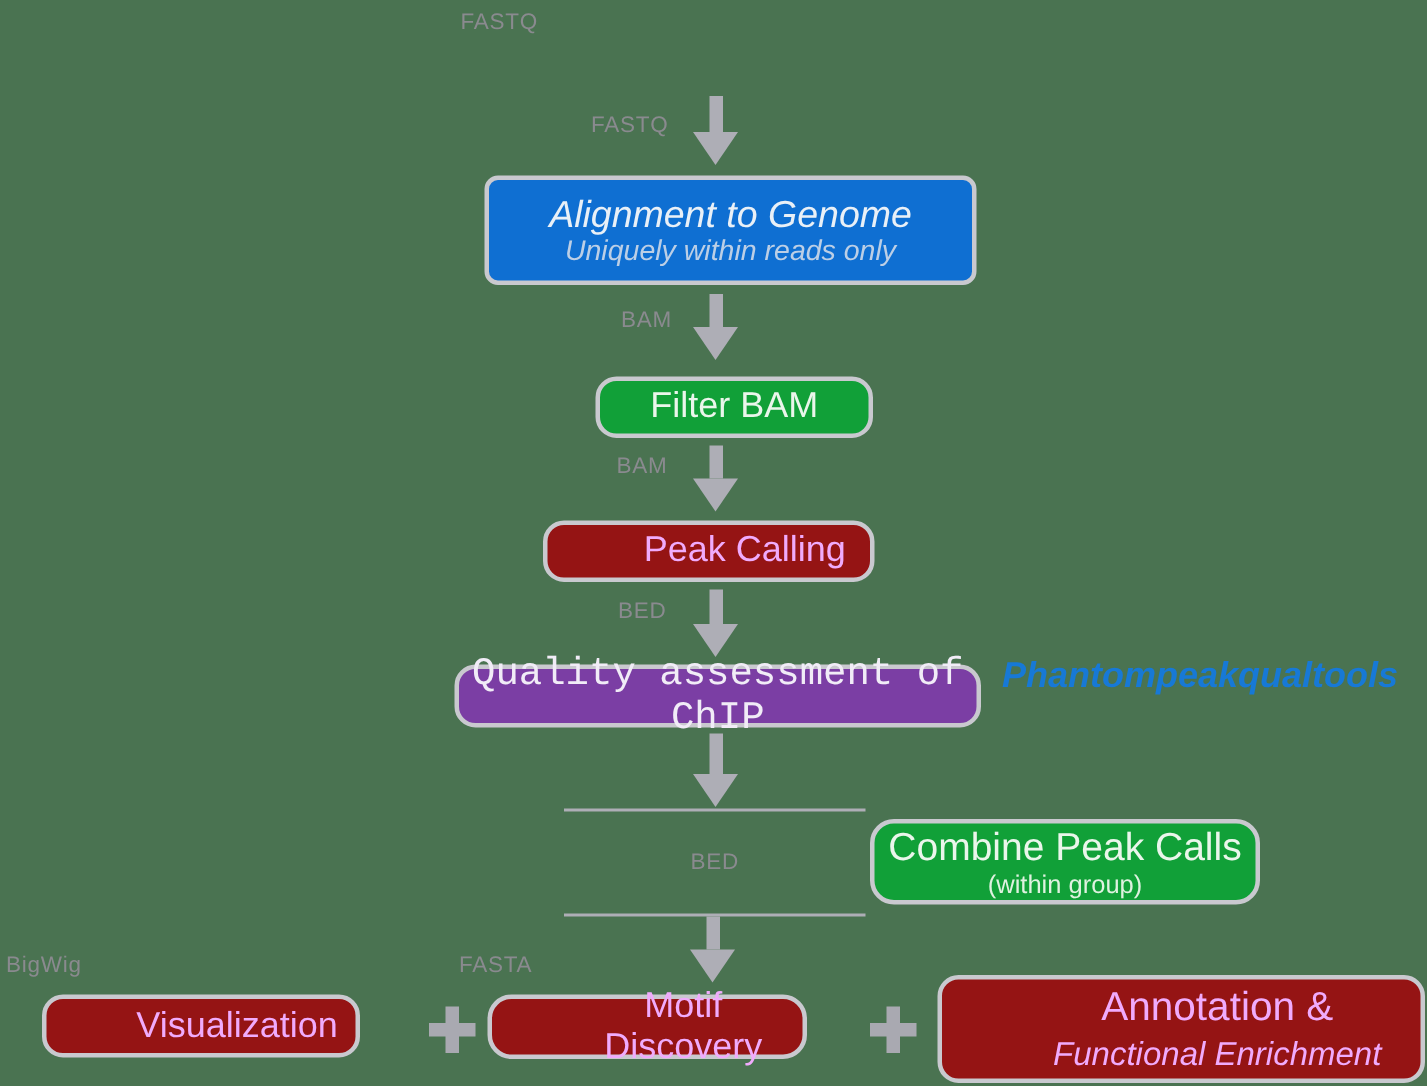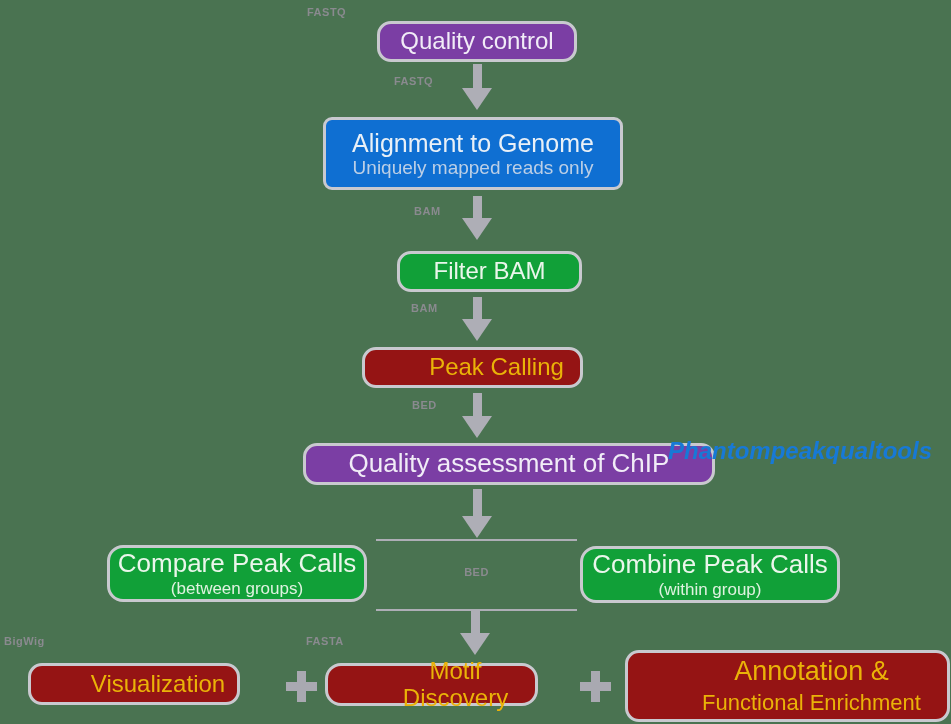--- a/index.html
+++ b/index.html
@@ -16,34 +16,34 @@
     box-sizing: border-box;
     border: 3px solid #C9C9CF;
     display: flex; flex-direction: column;
     align-items: center; justify-content: center;
     text-align: center;
     line-height: 1.12;
   }
   .purple { background: #7B3EA4; color: #F1ECF7; }
   .blue   { background: #0F6FD2; color: #E9F0F7; }
   .green  { background: #11A038; color: #EAF6EB; }
-  .red    { background: #951414; color: #eab308; padding-left: 48px; }
+  .red    { background: #951414; color: #f0abfc; padding-left: 48px; }
 
   .main-label { font-size: 24px; }
   .big-label  { font-size: 26px; }
   .sub-label  { font-size: 17px; }
   .blue .main-label { font-size: 25px; }
   .blue .sub-label  { font-size: 19px; color: #BCCFE6; }
   .green .sub-label { color: #DFF2E0; }
 
   .flabel {
     position: absolute;
     color: #8A8A8F;
-    font-weight: 700;
-    font-size: 11px;
+    font-weight: 400;
+    font-size: 15px;
     letter-spacing: 0.5px;
     white-space: nowrap;
   }
 
   .arrow {
     position: absolute; width: 30px;
     display: flex; flex-direction: column; align-items: center;
   }
   .arrow .shaft { width: 9px; background: #AEAEB6; }
   .arrow .head {
@@ -104,49 +104,42 @@
     <div class="head"></div>
   </div>
   <div class="arrow" style="left:460px; top:611px;">
     <div class="shaft" style="height:22px;"></div>
     <div class="head"></div>
   </div>
 
   <div class="hline" style="left:376px; top:539px; width:201px;"></div>
   <div class="hline" style="left:376px; top:609px; width:201px;"></div>
 
-  <div class="node purple" style="left:377px; top:21px; width:200px; height:41px; border-radius:14px;">
-    <div class="main-label">Quality control</div>
-  </div>
 
-  <div class="node blue" style="left:323px; top:117px; width:300px; height:73px; border-radius:9px;">
+  <div class="node blue" style="left:323px; top:117px; width:328px; height:73px; border-radius:9px;font-style:italic;">
     <div class="main-label">Alignment to Genome</div>
-    <div class="sub-label">Uniquely mapped reads only</div>
+    <div class="sub-label">Uniquely within reads only</div>
   </div>
 
   <div class="node green" style="left:397px; top:251px; width:185px; height:41px; border-radius:14px;">
     <div class="main-label">Filter BAM</div>
   </div>
 
   <div class="node red" style="left:362px; top:347px; width:221px; height:41px; border-radius:14px;">
     <div class="main-label">Peak Calling</div>
   </div>
 
-  <div class="node purple" style="left:303px; top:443px; width:412px; height:42px; border-radius:14px;">
+  <div class="node purple" style="left:303px; top:443px; width:351px; height:42px; border-radius:14px;font-family:Liberation Mono, monospace;">
     <div class="big-label">Quality assessment of ChIP</div>
   </div>
 
   <div class="tools-note" style="left:650px; top:437px; width:300px;">
     <div>Phantompeakqualtools</div>
   </div>
 
-  <div class="node green" style="left:107px; top:545px; width:260px; height:57px; border-radius:16px;">
-    <div class="big-label">Compare Peak Calls</div>
-    <div class="sub-label">(between groups)</div>
-  </div>
 
   <div class="node green" style="left:580px; top:546px; width:260px; height:57px; border-radius:16px;text-align:center;">
     <div class="big-label">Combine Peak Calls</div>
     <div class="sub-label">(within group)</div>
   </div>
 
   <div class="node red" style="left:28px; top:663px; width:212px; height:42px; border-radius:14px;">
     <div class="main-label">Visualization</div>
   </div>
 
@@ -159,16 +152,16 @@
     <div class="main-label">Motif Discovery</div>
   </div>
 
   <div class="plus" style="left:580px; top:671px;">
     <div class="h-bar"></div>
     <div class="v-bar"></div>
   </div>
 
   <div class="node red" style="left:625px; top:650px; width:325px; height:72px; border-radius:14px; line-height:1.3;">
     <div style="font-size:27px;">Annotation &amp;</div>
-    <div style="font-size:22px;">Functional Enrichment</div>
+    <div style="font-size:22px;font-style:italic;">Functional Enrichment</div>
   </div>
 
 </div>
 
 </body></html>

